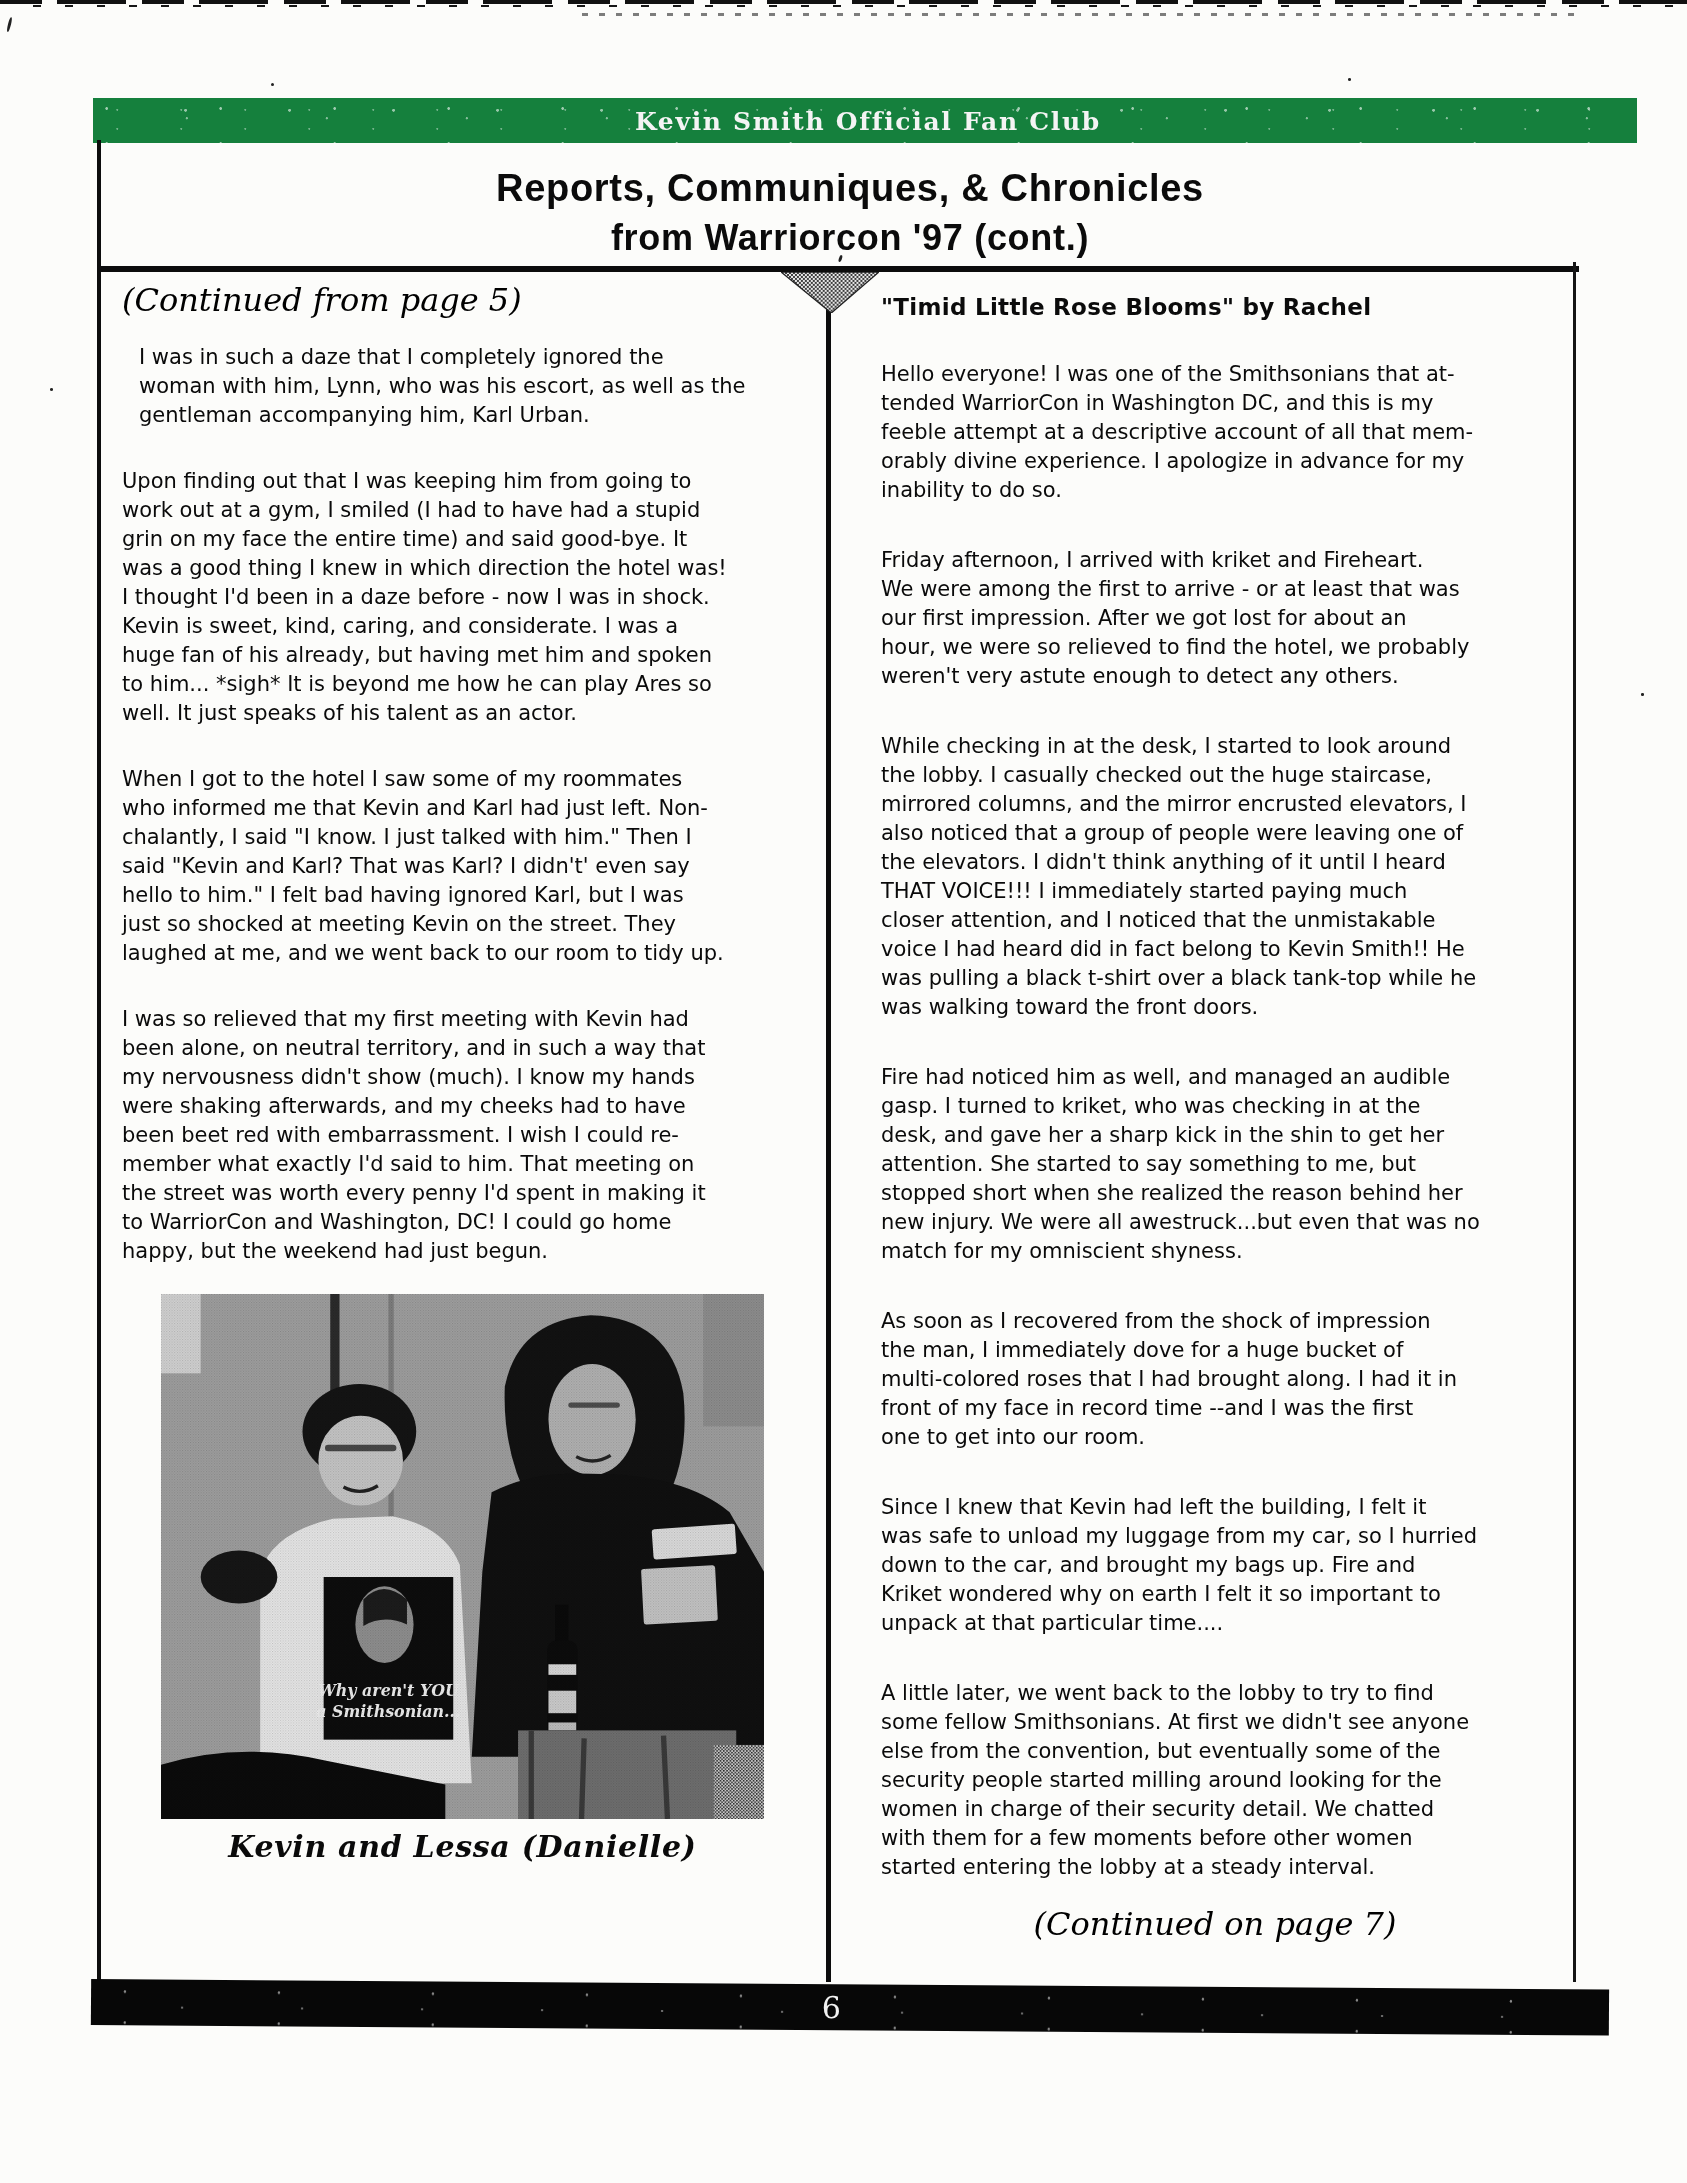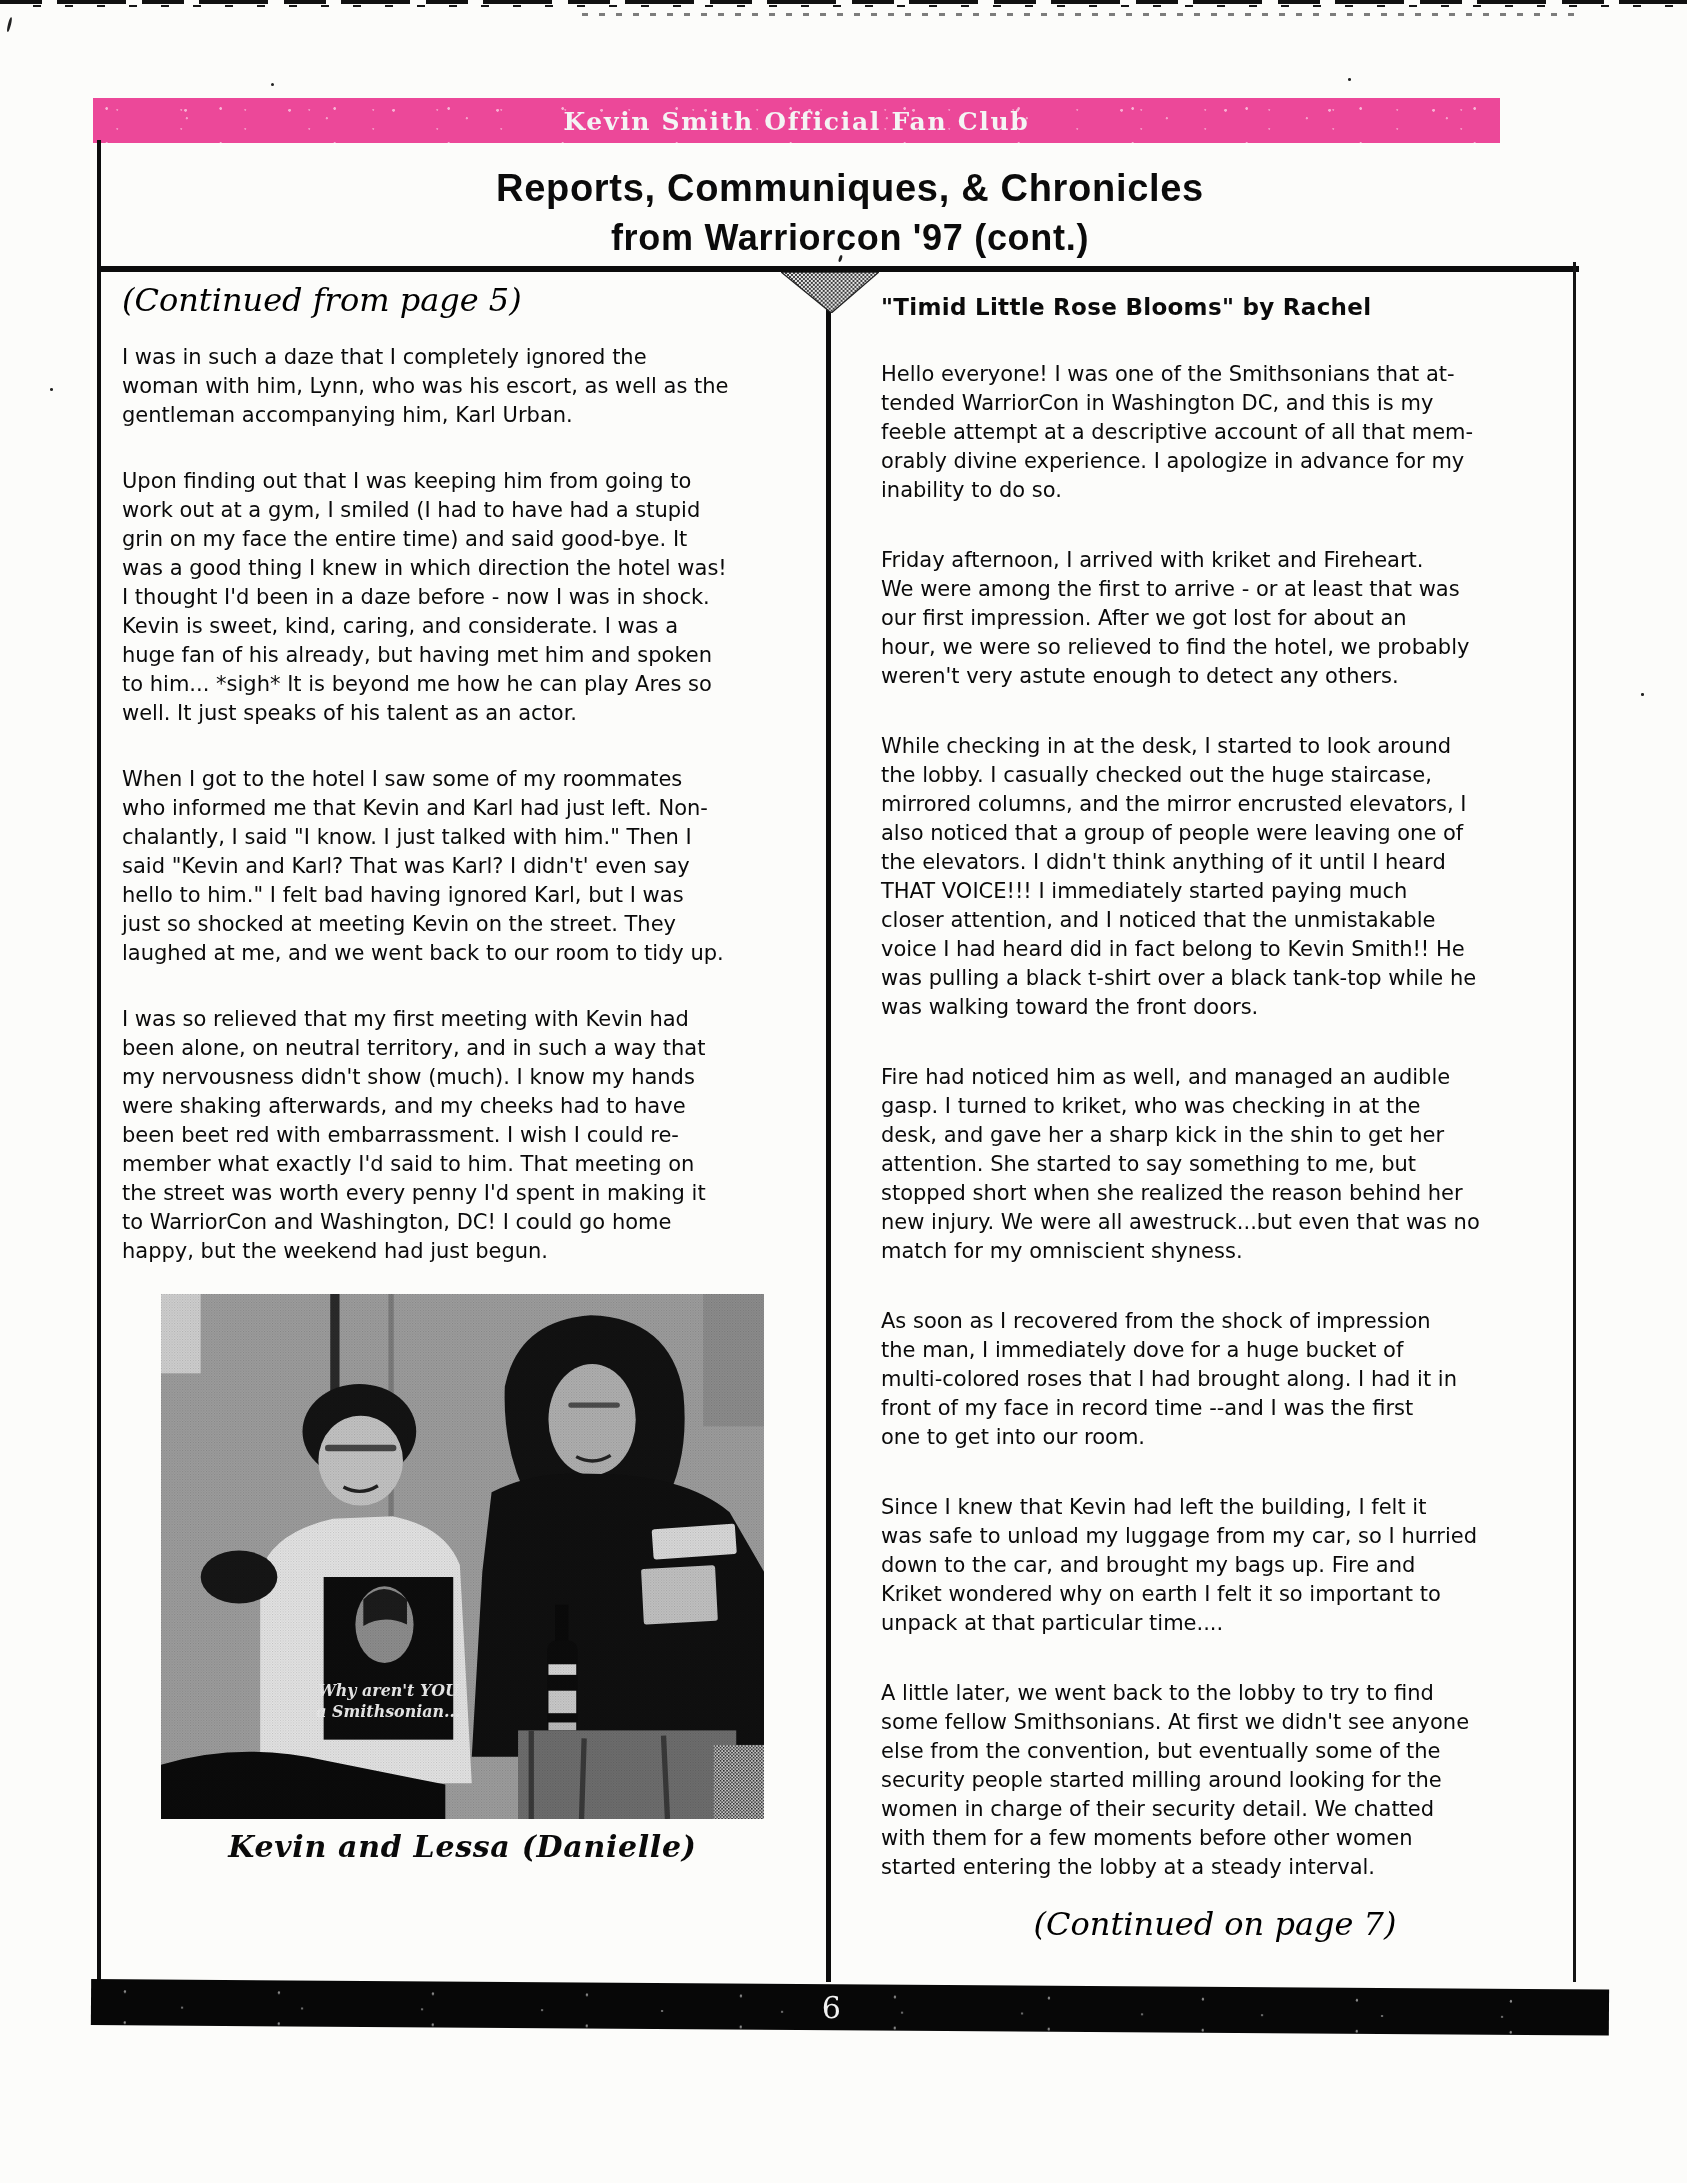--- a/index.html
+++ b/index.html
@@ -17,22 +17,22 @@
     background-size:100% 4px,100% 2px;
     background-position:0 0,8.6px 4.6px;background-repeat:no-repeat;
   }
   .top-noise2{
     position:absolute;left:582px;top:13.2px;width:992px;height:3.3px;
     background:repeating-linear-gradient(90deg,rgba(20,20,20,.55) 0 6px,transparent 6px 17px);
   }
   .speck{position:absolute;background:#222;border-radius:50%;}
   
   .banner{
-    position:absolute;left:93px;top:98px;width:1407px;height:45px;
-    background:#ec4899;display:flex;align-items:center;justify-content:center;
+    position:absolute;left:93px;top:98px;width:1538px;height:45px;
+    background:#15803d;display:flex;align-items:center;justify-content:center;padding-left:6px;
   }
   .banner-title{
     font-family:"DejaVu Serif",serif;font-weight:bold;font-size:25px;
     color:#f4f4f4;letter-spacing:1.7px;position:relative;top:1.3px;
   }
   .banner .grain{
     position:absolute;inset:0;pointer-events:none;opacity:.8;
     background-image:
       radial-gradient(circle at 12% 30%,rgba(255,255,255,.75) 0 1px,transparent 1.7px),
       radial-gradient(circle at 67% 75%,rgba(255,255,255,.6) 0 0.8px,transparent 1.5px),
@@ -55,21 +55,21 @@
   .tri{position:absolute;left:781px;top:272px;}
   
   .note{font-family:"DejaVu Serif",serif;font-style:italic;font-size:32px;color:#000000;}
   .col-left{position:absolute;left:122px;top:281px;width:689px;}
   .col-right{position:absolute;left:881px;top:294px;width:689px;}
   .para{
     white-space:pre;font-size:21px;line-height:29px;color:#0a0a0a;
     letter-spacing:0px;
   }
   .col-left .para{margin-top:37px;}
-  .col-left .para.first{margin-top:24px;}
+  .col-left .para.first{margin-top:24px;margin-left:17px;}
   .col-right .para{margin-top:41px;}
   .col-right .para.first{margin-top:40px;}
   .heading{font-size:23px;font-weight:bold;letter-spacing:0.3px;}
   .continued-on{
     position:absolute;left:881px;top:1905px;width:668px;text-align:center;
   }
   
   .photo{position:absolute;left:161px;top:1294px;width:603px;height:525px;}
   .caption{
     position:absolute;left:161px;top:1829px;width:603px;text-align:center;

